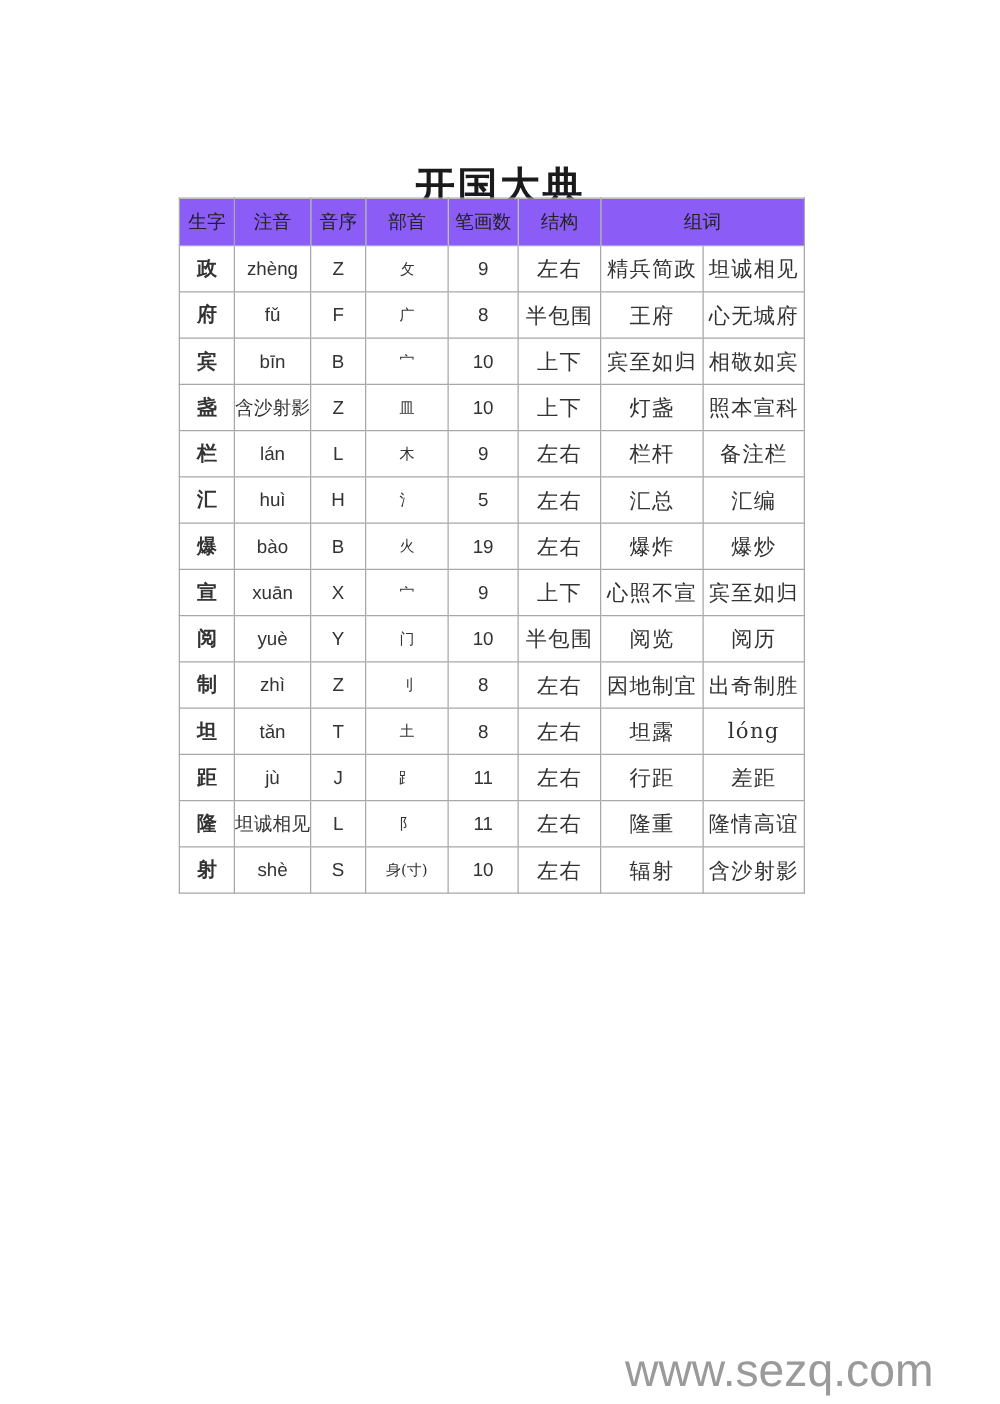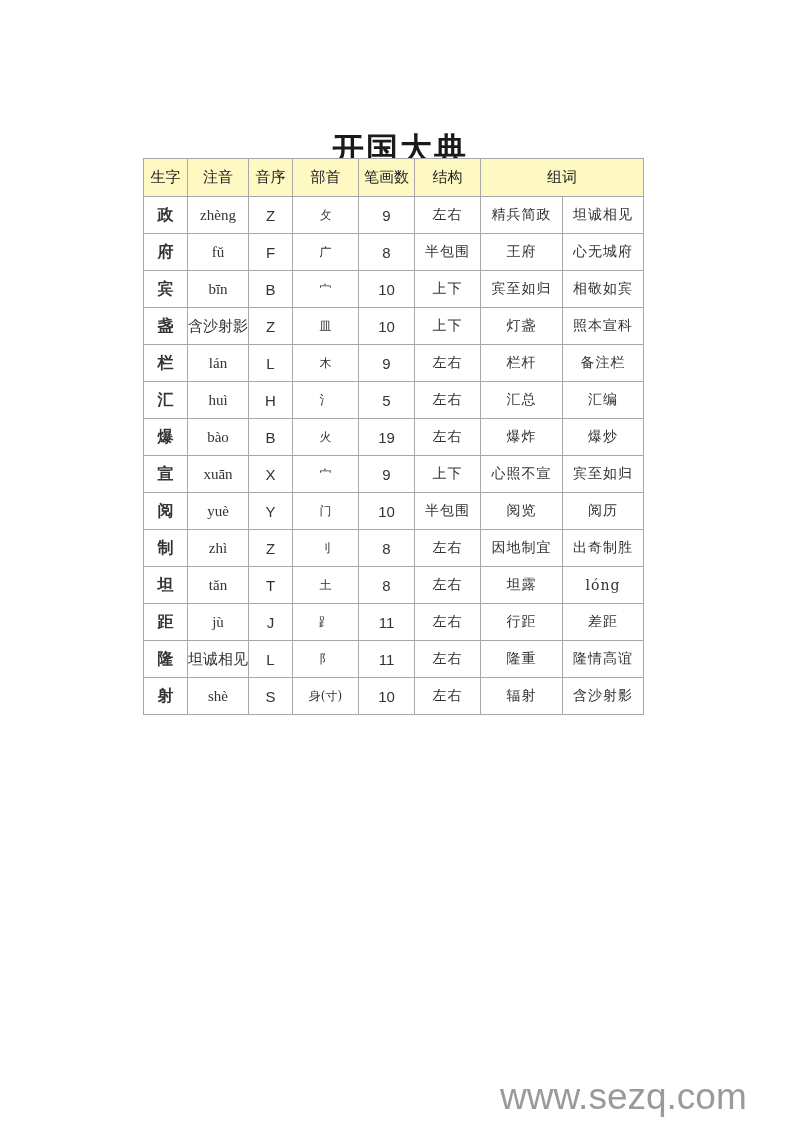--- a/index.html
+++ b/index.html
@@ -12,30 +12,30 @@
   table.vocab {
     position: absolute; left: 143px; top: 158px;
     border-collapse: collapse; table-layout: fixed;
     border: 1.5px solid #7a7a7a;
   }
   table.vocab th, table.vocab td {
     border: 1px solid #a8a8a8; padding: 0; text-align: center; vertical-align: middle;
     overflow: hidden; white-space: nowrap;
   }
   table.vocab th {
-    background: #fef9c3; height: 37px; font-family: "DejaVu Sans", sans-serif;
+    background: #8b5cf6; height: 37px; font-family: "DejaVu Sans", sans-serif;
     font-weight: normal; font-size: 15px; color: #222;
   }
   table.vocab td { height: 36px; color: #333; }
   td.char { font-family: "DejaVu Sans", sans-serif; font-weight: bold; font-size: 16px; color: #222; }
-  td.pinyin { font-family: Liberation Serif, serif; font-size: 15px; color: #444; }
+  td.pinyin { font-family: Liberation Sans, sans-serif; font-size: 15px; color: #444; }
   td.letter { font-family: "Liberation Sans", sans-serif; font-size: 15px; color: #444; }
   td.radical { font-family: "DejaVu Serif", serif; font-size: 12px; color: #444; }
   td.strokes { font-family: "Liberation Sans", sans-serif; font-size: 15px; color: #444; }
-  td.struct, td.word { font-family: "DejaVu Serif", "Liberation Serif", serif; font-size: 14px; color: #333; letter-spacing: 1px; }
+  td.struct, td.word { font-family: "DejaVu Serif", "Liberation Serif", serif; font-size: 17px; color: #333; letter-spacing: 1px; }
   .watermark {
     position: absolute; left: 500px; top: 1076px;
     font-family: "Liberation Sans", sans-serif; font-size: 37px; color: #9a9a9a;
   }
 </style>
 </head>
 <body>
 
 <div class="title">开国大典</div>
 

